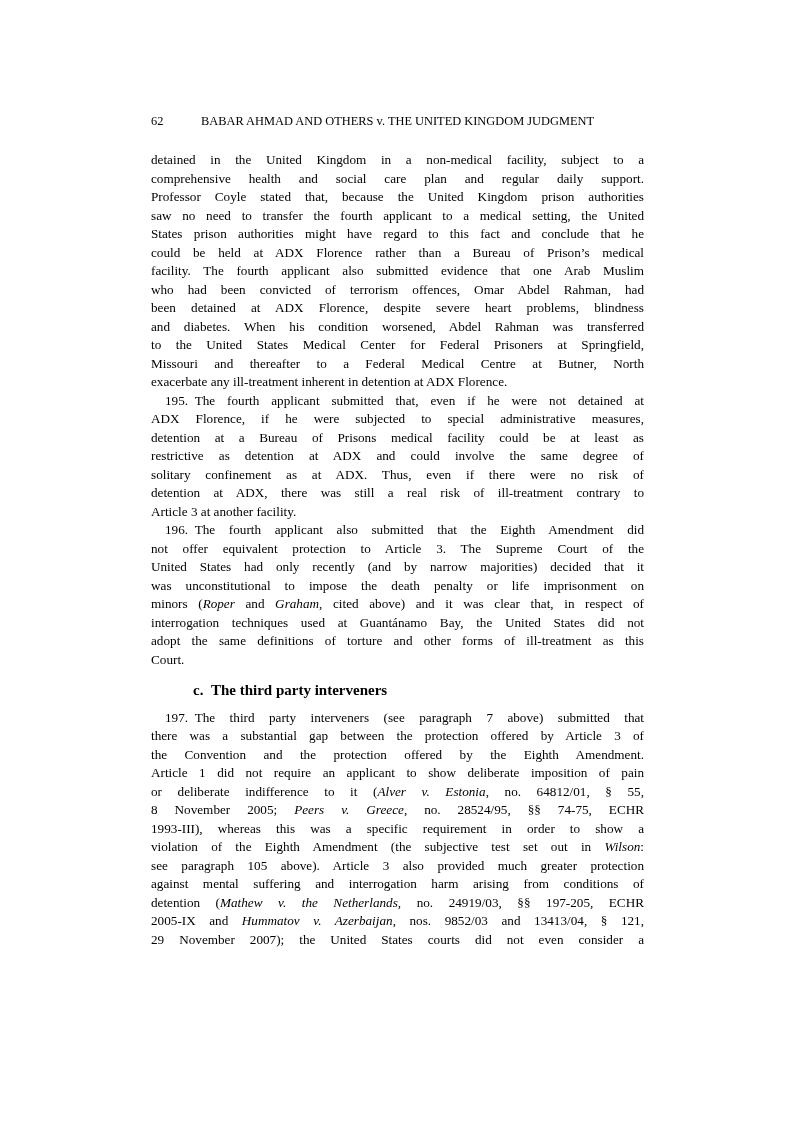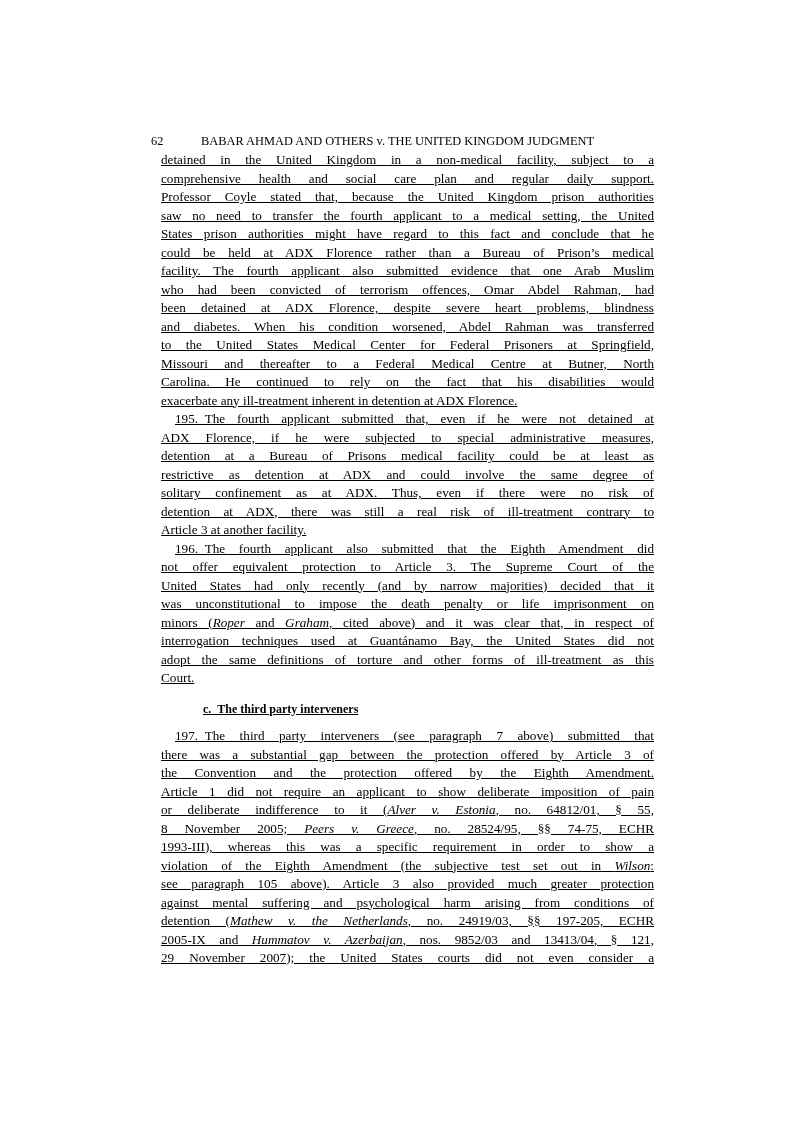--- a/index.html
+++ b/index.html
@@ -13,46 +13,44 @@
     overflow: hidden;
   }
   .header {
     position: absolute;
     top: 112px;
     left: 151px;
     right: 150px;
     height: 19px;
     font-size: 12.4px;
     line-height: 19px;
-    margin-top: 20px;
   }
   .pagenum { position: absolute; left: 0; top: 0; }
   .runtitle { display: block; text-align: center; }
   .docbody {
     position: absolute;
     top: 151px;
-    left: 161px;
+    left: 151px;
     width: 493px;
     font-size: 13.2px;
     line-height: 18.5px;
-    text-decoration: underline;
   }
   .para { margin: 0; }
   .line {
     text-align: justify;
     text-align-last: justify;
   }
   .line.lastline {
     text-align: right;
     text-align-last: left;
   }
   .line.indent { padding-left: 14px; }
   .heading {
     font-weight: 700;
-    font-size: 12px;
+    font-size: 15px;
     line-height: 18.5px;
     padding-left: 42px;
     margin: 12px 0 9px 0;
     text-align: left;
   }
   i { font-style: italic; }
 </style>
 </head>
 <body>
 
@@ -68,21 +66,20 @@
         <div class="line"><span>Professor Coyle stated that, because the United Kingdom prison authorities</span></div>
         <div class="line"><span>saw no need to transfer the fourth applicant to a medical setting, the United</span></div>
         <div class="line"><span>States prison authorities might have regard to this fact and conclude that he</span></div>
         <div class="line"><span>could be held at ADX Florence rather than a Bureau of Prison’s medical</span></div>
         <div class="line"><span>facility. The fourth applicant also submitted evidence that one Arab Muslim</span></div>
         <div class="line"><span>who had been convicted of terrorism offences, Omar Abdel Rahman, had</span></div>
         <div class="line"><span>been detained at ADX Florence, despite severe heart problems, blindness</span></div>
         <div class="line"><span>and diabetes. When his condition worsened, Abdel Rahman was transferred</span></div>
         <div class="line"><span>to the United States Medical Center for Federal Prisoners at Springfield,</span></div>
         <div class="line"><span>Missouri and thereafter to a Federal Medical Centre at Butner, North</span></div>
-        <div class="line"><span>Carolina. He continued to rely on the fact that his disabilities would</span></div>
         <div class="line lastline"><span>exacerbate any ill-treatment inherent in detention at ADX Florence.</span></div>
       </div>
       <div class="para">
         <div class="line indent"><span>195. The fourth applicant submitted that, even if he were not detained at</span></div>
         <div class="line"><span>ADX Florence, if he were subjected to special administrative measures,</span></div>
         <div class="line"><span>detention at a Bureau of Prisons medical facility could be at least as</span></div>
         <div class="line"><span>restrictive as detention at ADX and could involve the same degree of</span></div>
         <div class="line"><span>solitary confinement as at ADX. Thus, even if there were no risk of</span></div>
         <div class="line"><span>detention at ADX, there was still a real risk of ill-treatment contrary to</span></div>
         <div class="line lastline"><span>Article 3 at another facility.</span></div>
@@ -101,19 +98,19 @@
       <div class="para">
         <div class="line indent"><span>197. The third party interveners (see paragraph 7 above) submitted that</span></div>
         <div class="line"><span>there was a substantial gap between the protection offered by Article 3 of</span></div>
         <div class="line"><span>the Convention and the protection offered by the Eighth Amendment.</span></div>
         <div class="line"><span>Article 1 did not require an applicant to show deliberate imposition of pain</span></div>
         <div class="line"><span>or deliberate indifference to it (</span><i>Alver v. Estonia</i><span>, no. 64812/01, § 55,</span></div>
         <div class="line"><span>8&nbsp;November 2005; </span><i>Peers v. Greece</i><span>, no. 28524/95, §§ 74-75, ECHR</span></div>
         <div class="line"><span>1993-III), whereas this was a specific requirement in order to show a</span></div>
         <div class="line"><span>violation of the Eighth Amendment (the subjective test set out in </span><i>Wilson</i><span>:</span></div>
         <div class="line"><span>see paragraph 105 above). Article 3 also provided much greater protection</span></div>
-        <div class="line"><span>against mental suffering and psychological harm arising from conditions of</span></div>
+        <div class="line"><span>against mental suffering and interrogation harm arising from conditions of</span></div>
         <div class="line"><span>detention (</span><i>Mathew v. the Netherlands</i><span>, no. 24919/03, §§ 197-205, ECHR</span></div>
         <div class="line"><span>2005-IX and </span><i>Hummatov v. Azerbaijan</i><span>, nos. 9852/03 and 13413/04, § 121,</span></div>
         <div class="line"><span>29&nbsp;November 2007); the United States courts did not even consider a</span></div>
       </div>
     </div>
 </div>
 
 </body></html>

